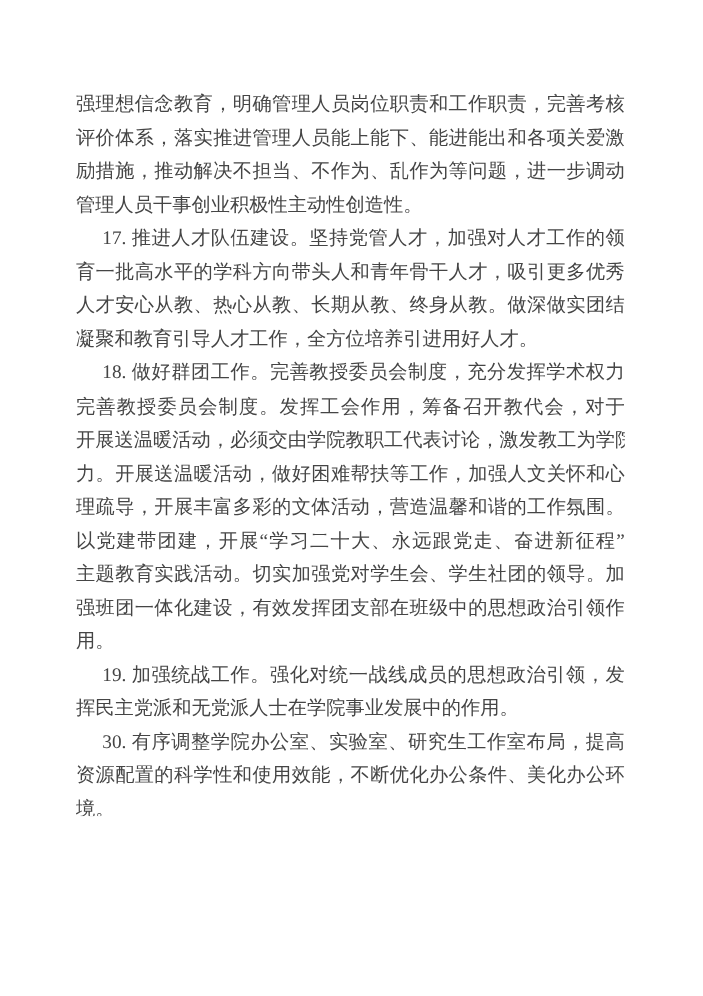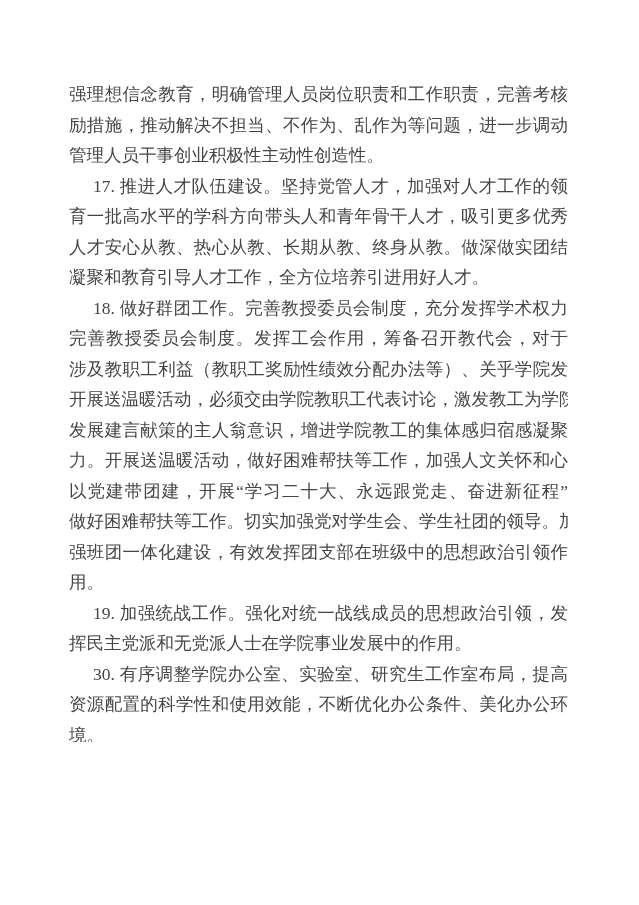--- a/index.html
+++ b/index.html
@@ -52,38 +52,38 @@
     line-height: 18px;
   }
 </style>
 </head>
 <body>
 
 <div class="page" style="background: rgb(255, 255, 255);">
   <div class="doc-body" style="color: rgb(69, 69, 69);">
       <div class="paragraph">
         <div class="line">强理想信念教育，明确管理人员岗位职责和工作职责，完善考核</div>
+        <div class="line">评价体系，落实推进管理人员能上能下、能进能出和各项关爱激</div>
         <div class="line">励措施，推动解决不担当、不作为、乱作为等问题，进一步调动</div>
         <div class="line last">管理人员干事创业积极性主动性创造性。</div>
       </div>
       <div class="paragraph">
         <div class="line indent">17. 推进人才队伍建设。坚持党管人才，加强对人才工作的领</div>
         <div class="line">育一批高水平的学科方向带头人和青年骨干人才，吸引更多优秀</div>
         <div class="line">人才安心从教、热心从教、长期从教、终身从教。做深做实团结</div>
         <div class="line last">凝聚和教育引导人才工作，全方位培养引进用好人才。</div>
       </div>
       <div class="paragraph">
         <div class="line indent">18. 做好群团工作。完善教授委员会制度，充分发挥学术权力</div>
         <div class="line">完善教授委员会制度。发挥工会作用，筹备召开教代会，对于</div>
-        <div class="line">涉及教职工利益（教职工奖励性绩效分配办法等）、关乎学院发</div>
         <div class="line">开展送温暖活动，必须交由学院教职工代表讨论，激发教工为学院</div>
-        <div class="line">发展建言献策的主人翁意识，增进学院教工的集体感归宿感凝聚</div>
         <div class="line">力。开展送温暖活动，做好困难帮扶等工作，加强人文关怀和心</div>
+        <div class="line">理疏导，开展丰富多彩的文体活动，营造温馨和谐的工作氛围。</div>
         <div class="line">以党建带团建，开展“学习二十大、永远跟党走、奋进新征程”</div>
-        <div class="line">做好困难帮扶等工作。切实加强党对学生会、学生社团的领导。加</div>
+        <div class="line">主题教育实践活动。切实加强党对学生会、学生社团的领导。加</div>
         <div class="line">强班团一体化建设，有效发挥团支部在班级中的思想政治引领作</div>
         <div class="line last">用。</div>
       </div>
       <div class="paragraph">
         <div class="line indent">19. 加强统战工作。强化对统一战线成员的思想政治引领，发</div>
         <div class="line last">挥民主党派和无党派人士在学院事业发展中的作用。</div>
       </div>
       <div class="paragraph">
         <div class="line indent">30. 有序调整学院办公室、实验室、研究生工作室布局，提高</div>
         <div class="line">资源配置的科学性和使用效能，不断优化办公条件、美化办公环</div>

